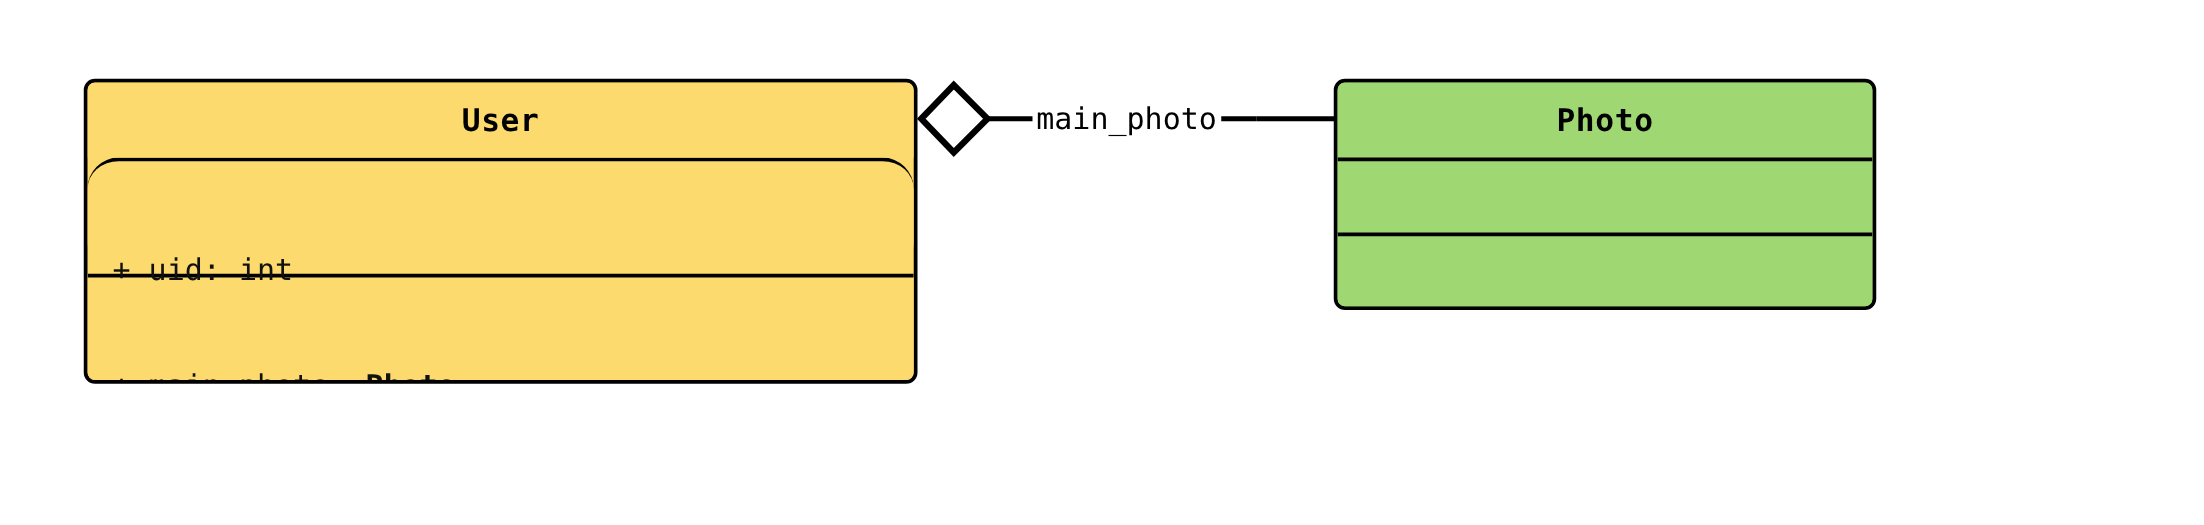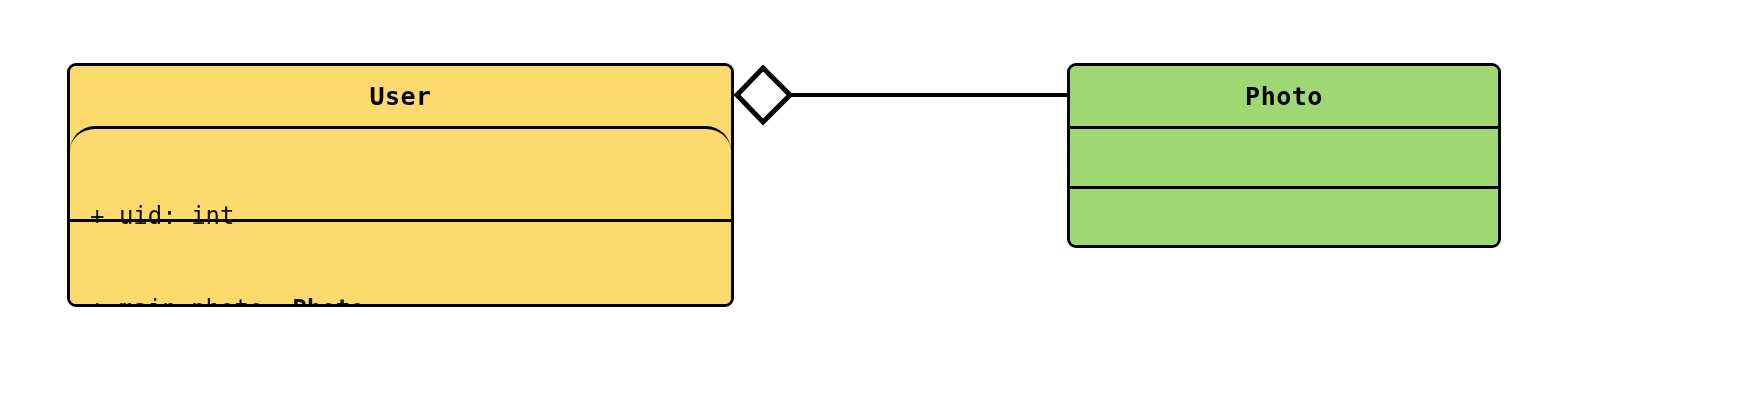--- a/index.html
+++ b/index.html
@@ -98,20 +98,21 @@
 
   <svg class="edge-layer" viewBox="0 0 1763 420" width="1763" height="420" xmlns="http://www.w3.org/2000/svg">
 
     <line x1="790" y1="95" x2="1005" y2="95" stroke="#000000" stroke-width="4"></line>
 
     <line x1="1005" y1="95" x2="1069" y2="95" stroke="#000000" stroke-width="4"></line>
 
     <polygon points="737,95 763,68 790,95 763,122" fill="#ffffff" stroke="#000000" stroke-width="5" stroke-linejoin="miter"></polygon>
   </svg>
 
+  <div class="edge-label" style="left: 826px; top: 82px;">main_photo</div>
 
   <div class="uml-class class-user" style="left: 67px; top: 63px; width: 667px; height: 244px;">
 
     <div class="compartment" style="height: 60px;">
       <div class="class-title">User</div>
     </div>
 
     <div class="compartment divided" style="height: 93px; border-radius: 25px;">
       <div class="member-list">
         <div class="row">+ uid: int</div>

